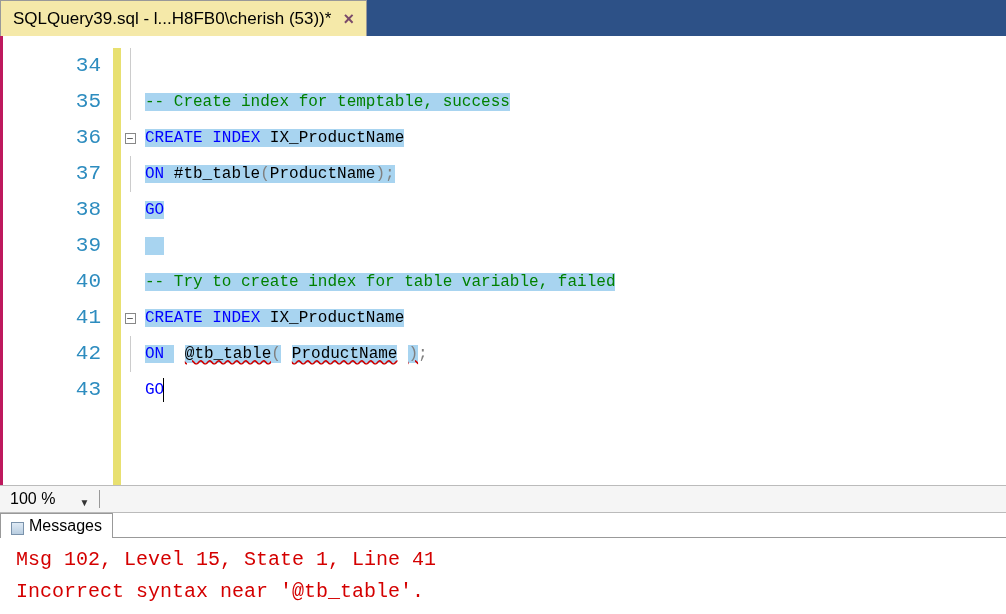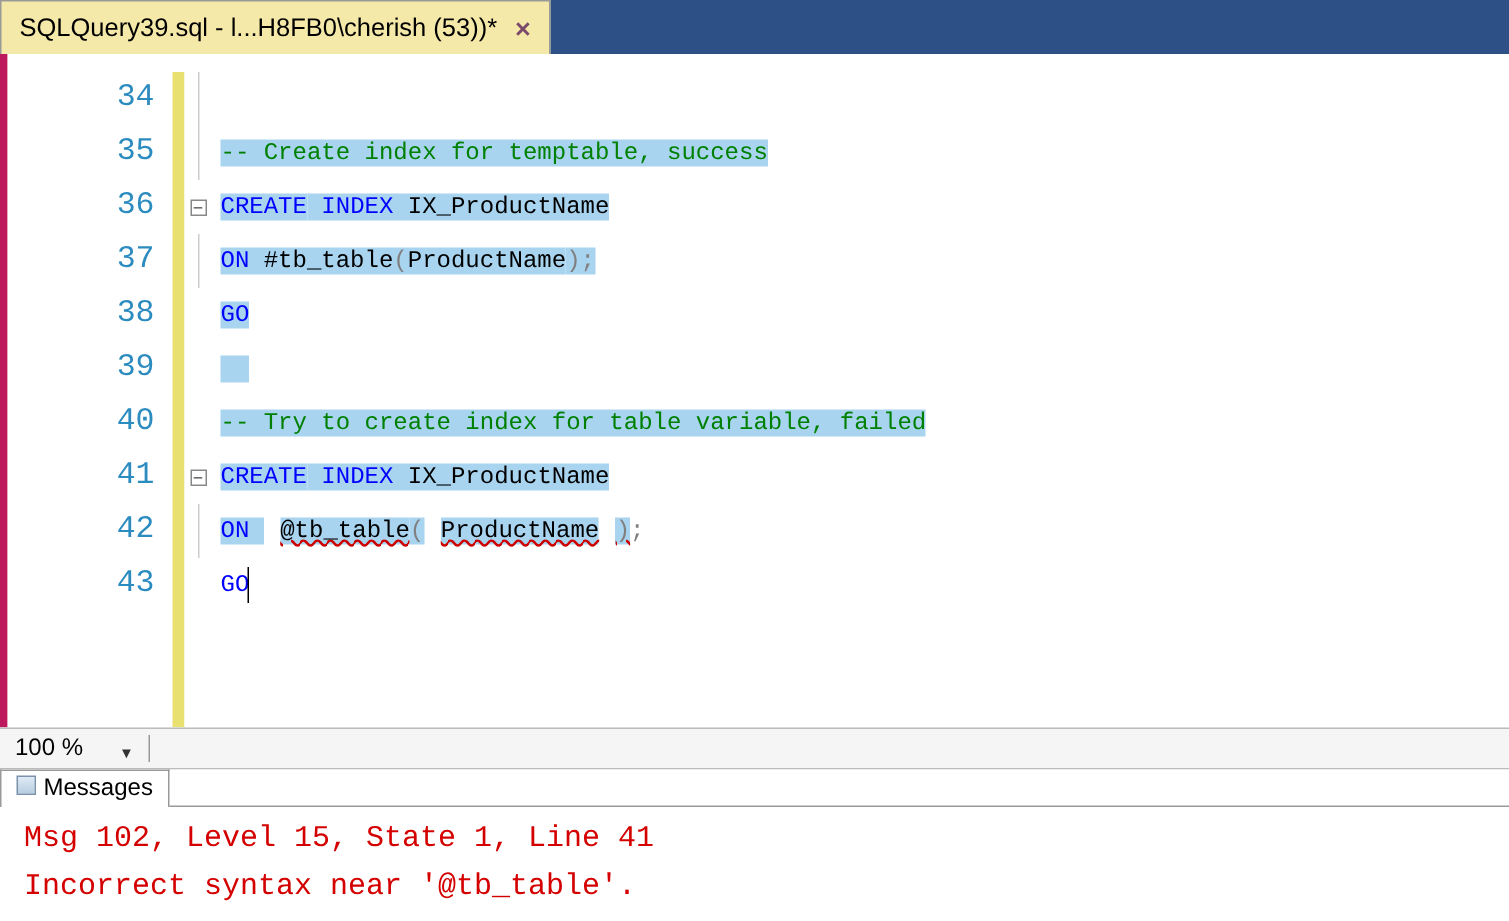--- a/index.html
+++ b/index.html
@@ -44,21 +44,21 @@
       font-weight: bold;
       color: #7a4a6a;
       cursor: pointer;
       line-height: 1;
     }
     .editor-area {
       flex: 1;
       display: flex;
       background: #fff;
       overflow: hidden;
-      border-left: 5px solid #be185d;
+      border-left: 3px solid #be185d;
     }
     .gutter {
       width: 110px;
       background: #fff;
       text-align: right;
       padding-right: 12px;
       padding-top: 12px;
       font-family: Consolas, "Courier New", monospace;
       font-size: 21px;
       color: #2d8cbf;
@@ -160,21 +160,21 @@
       display: flex;
       border-bottom: 1px solid #999;
       background: #fff;
     }
     .msg-tab {
       border: 1px solid #999;
       border-bottom: none;
       padding: 3px 10px;
       font-size: 16px;
       display: flex;
-      align-items: flex-start;
+      align-items: flex-end;
       gap: 5px;
       background: #fff;
       cursor: pointer;
       margin-bottom: -1px;
     }
     .msg-icon {
       width: 13px;
       height: 13px;
       background: linear-gradient(#dfeaf5, #b8cde0);
       border: 1px solid #7a92ab;

